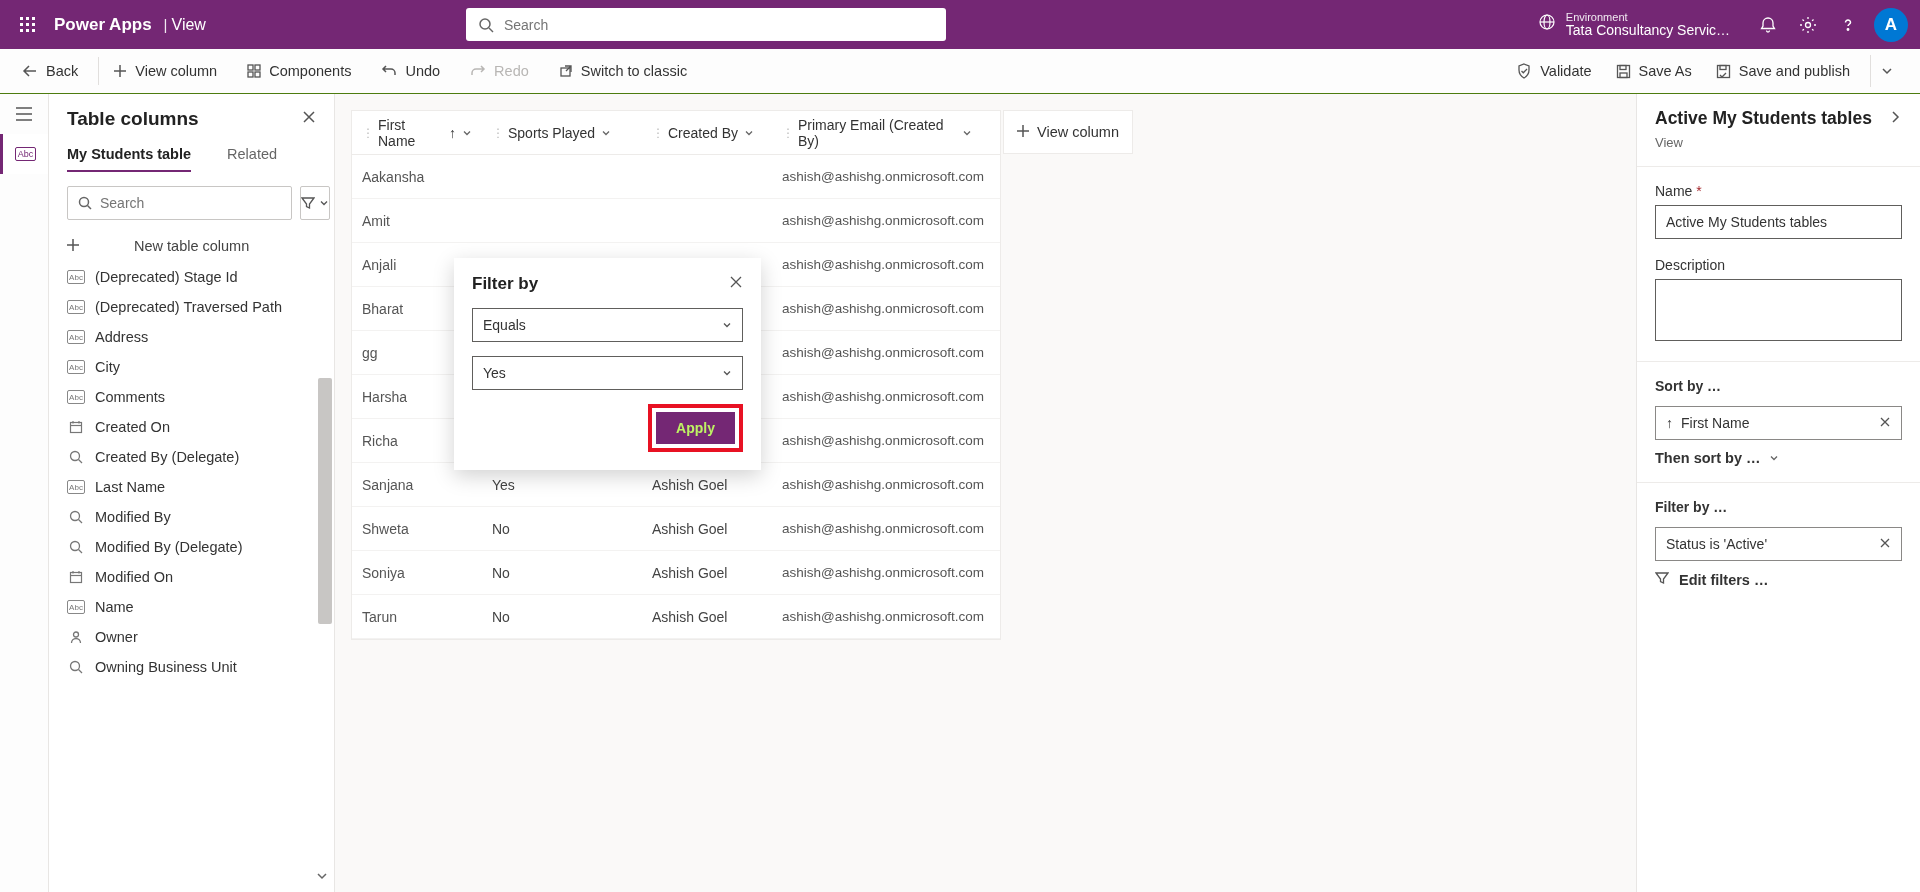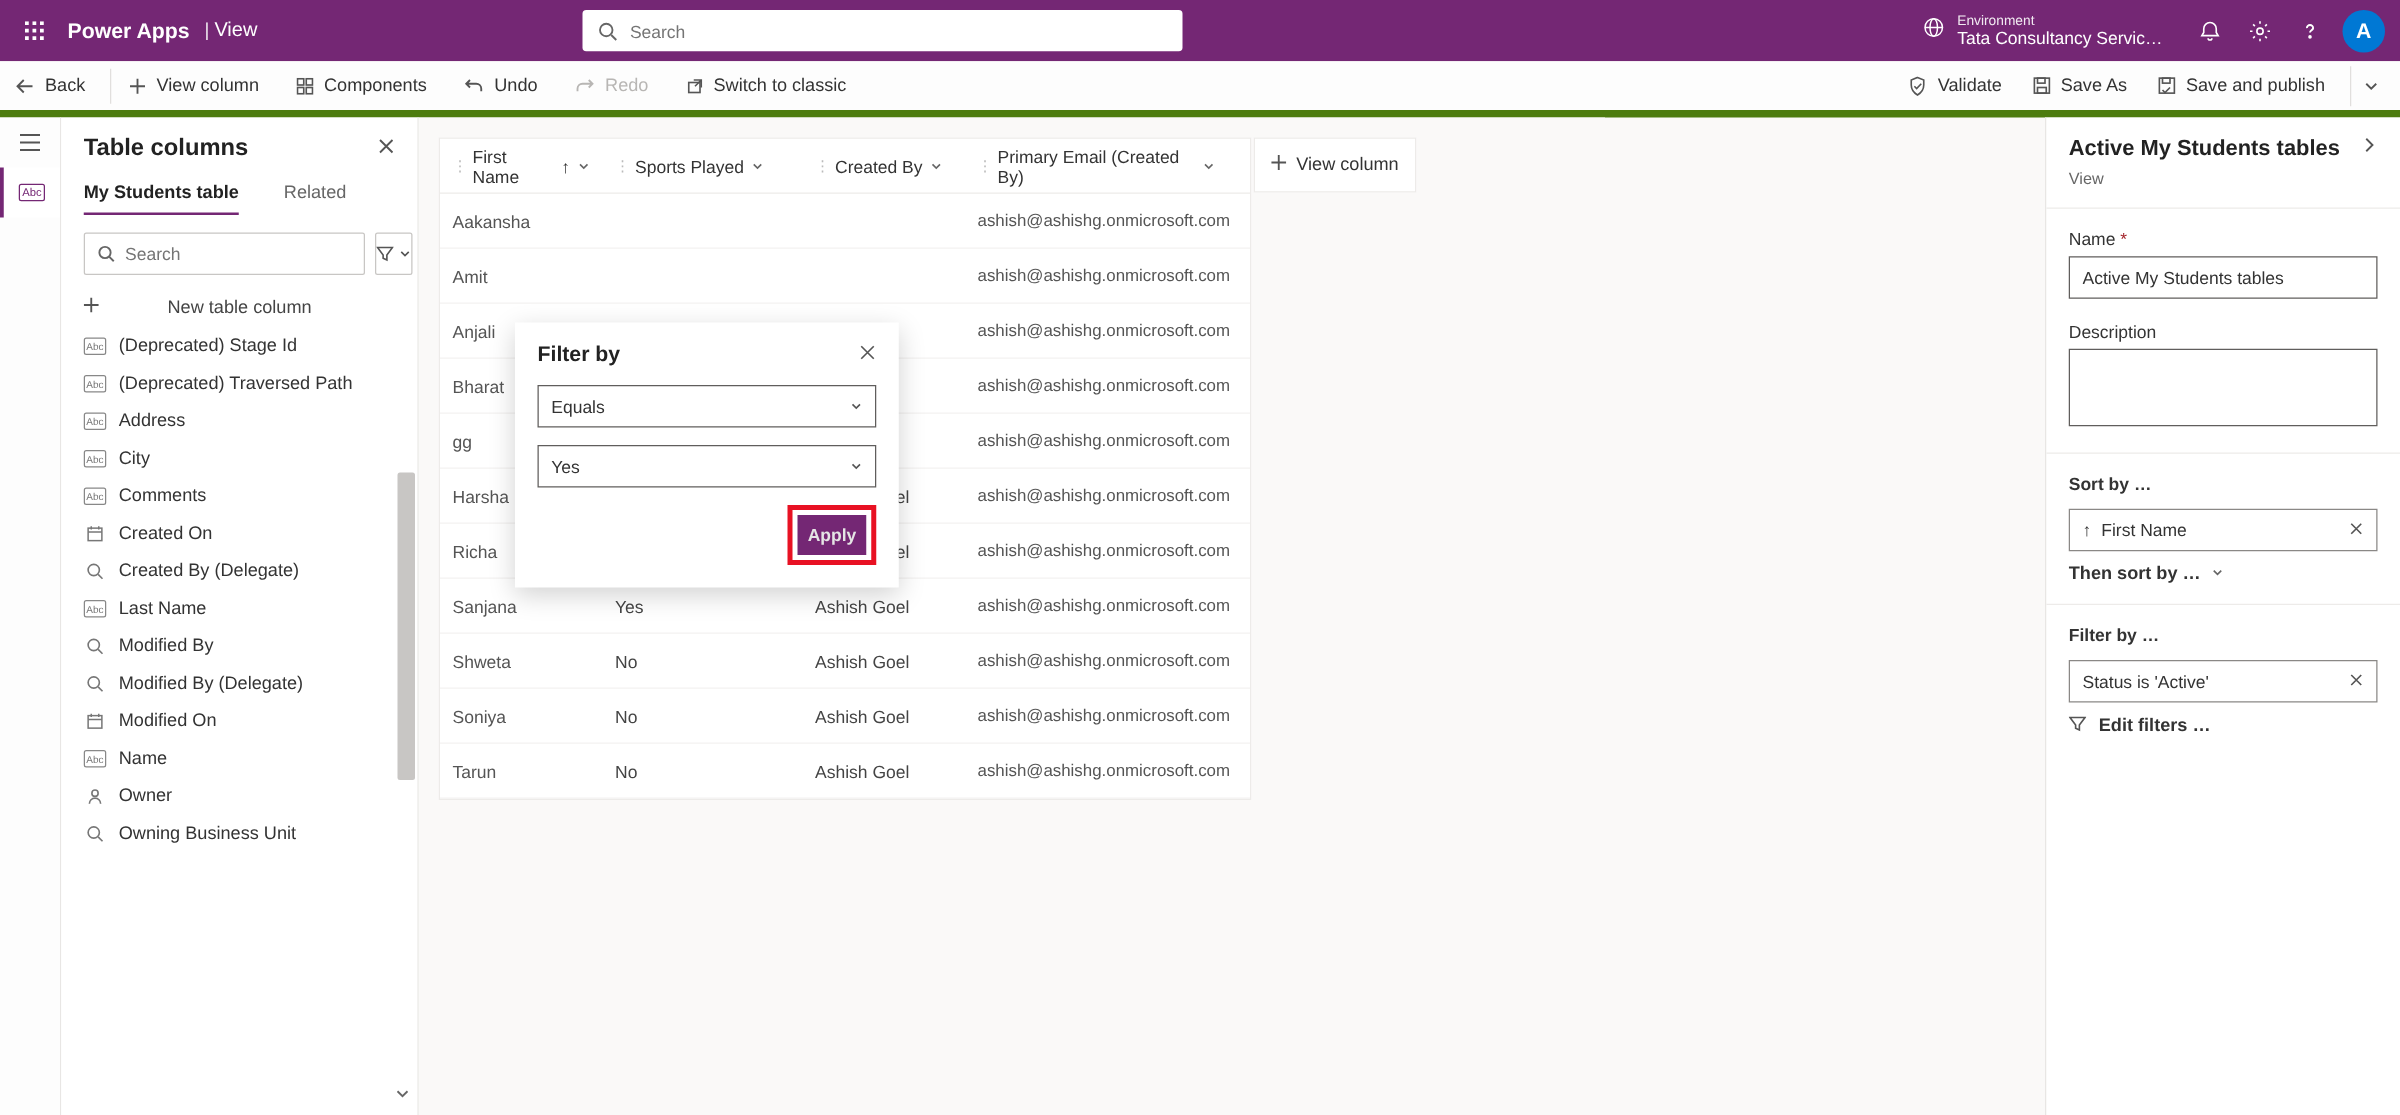--- a/index.html
+++ b/index.html
@@ -16,21 +16,21 @@
 .header-spacer { flex: 1; }
 .env-block { display: flex; align-items: center; margin-right: 18px; }
 .env-icon { margin-right: 10px; }
 .env-text { line-height: 1.1; }
 .env-label { font-size: 11px; opacity: .9; }
 .env-name { font-size: 14px; }
 .hdr-icon { width: 40px; height: 40px; display: flex; align-items: center; justify-content: center; }
 .avatar { width: 34px; height: 34px; border-radius: 50%; background: #0078d4; color: #fff; display: flex; align-items: center; justify-content: center; font-weight: 600; font-size: 17px; margin-left: 6px; }
 
 
-.cmdbar { height: 45px; background: #fdfdfd; border-bottom: 6px solid #4d7c0f; display: flex; align-items: center; padding: 0 8px; }
+.cmdbar { height: 45px; background: #fdfdfd; border-bottom: 1px solid #4d7c0f; display: flex; align-items: center; padding: 0 18px; }
 .cmd-item { display: flex; align-items: center; font-size: 14.5px; color: #333; margin-right: 22px; height: 44px; padding: 0 4px; cursor: pointer; }
 .cmd-item.disabled { color: #b8b6b4; }
 .cmd-item svg, .cmd-item .ic { margin-right: 8px; }
 .cmd-sep { width: 1px; height: 28px; background: #e1dfdd; margin: 0 10px 0 -6px; }
 .cmd-right { margin-left: auto; display: flex; align-items: center; }
 .cmd-right .cmd-item { margin-right: 16px; justify-content: center; }
 .cmd-caret { width: 32px; height: 32px; display: flex; align-items: center; justify-content: center; border-left: 1px solid #e1dfdd; }
 
 
 .leftrail { position: absolute; left: 0; top: 94px; width: 49px; height: 798px; background: #fdfdfd; border-right: 1px solid #e8e6e4; }
@@ -72,28 +72,28 @@
 .table-body .tr { height: 44px; display: flex; align-items: center; border-bottom: 1px solid #f3f2f1; }
 .td { font-size: 14px; color: #444; padding: 0 10px; }
 .td1 { width: 130px; color: #555; }
 .td2 { width: 160px; }
 .td3 { width: 130px; }
 .td4 { width: 210px; font-size: 13.5px; color: #555; }
 .viewcol-btn { position: absolute; left: 668px; top: 16px; height: 44px; width: 130px; background: #fff; border: 1px solid #edebe9; display: flex; align-items: center; justify-content: center; font-size: 14.5px; color: #333; cursor: pointer; }
 .viewcol-btn .ic { margin-right: 8px; color: #555; }
 
 
-.popup { position: absolute; left: 412px; top: 258px; width: 307px; background: #fff; box-shadow: 0 6px 20px rgba(0,0,0,.18); padding: 16px 18px 18px; }
+.popup { position: absolute; left: 454px; top: 258px; width: 307px; background: #fff; box-shadow: 0 6px 20px rgba(0,0,0,.18); padding: 16px 18px 18px; }
 .popup-hdr { display: flex; align-items: center; margin-bottom: 14px; }
 .popup-title { font-size: 17px; font-weight: 600; flex: 1; color: #222; }
 .popup-close { color: #555; cursor: pointer; }
 .popup-select { height: 34px; border: 1px solid #605e5c; display: flex; align-items: center; padding: 0 10px; margin-bottom: 14px; font-size: 14px; color: #333; justify-content: space-between; cursor: pointer; }
 .popup-btnrow { display: flex; justify-content: flex-end; }
 .apply-frame { border: 4px solid #e81123; padding: 4px; }
-.apply-btn { background: #742774; color: #e5e5e5; font-size: 14px; font-weight: 600; padding: 8px 8px; border: none; cursor: pointer; }
+.apply-btn { background: #742774; color: #bef264; font-size: 14px; font-weight: 600; padding: 8px 20px; border: none; cursor: pointer; }
 
 
 .rightpanel { position: absolute; right: 0; top: 94px; width: 284px; height: 798px; background: #fff; border-left: 1px solid #e8e6e4; padding: 14px 18px; overflow-y: auto; }
 .rp-hdr { display: flex; align-items: center; }
 .rp-title { font-size: 17.5px; font-weight: 600; flex: 1; color: #222; }
 .rp-sub { font-size: 13px; color: #666; margin-top: 6px; }
 .rp-divider { height: 1px; background: #edebe9; margin: 16px -18px; }
 .rp-label { font-size: 14px; color: #333; margin-bottom: 6px; }
 .rp-req { color: #a4262c; }
 .rp-input { width: 100%; height: 34px; border: 1px solid #605e5c; padding: 0 10px; font-size: 14px; color: #333; }

